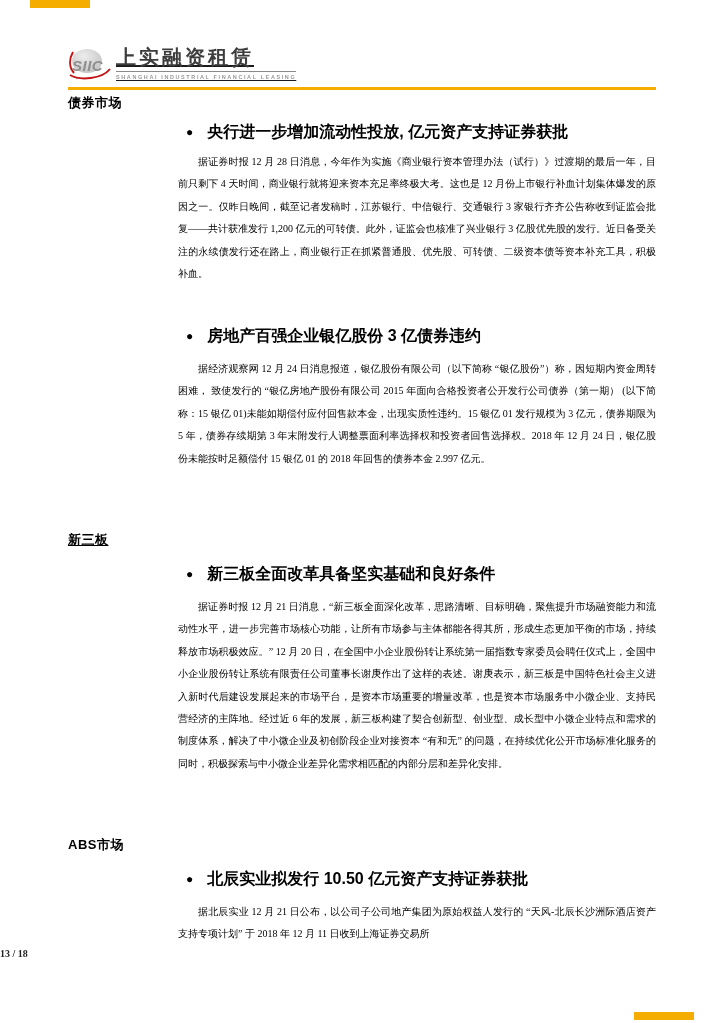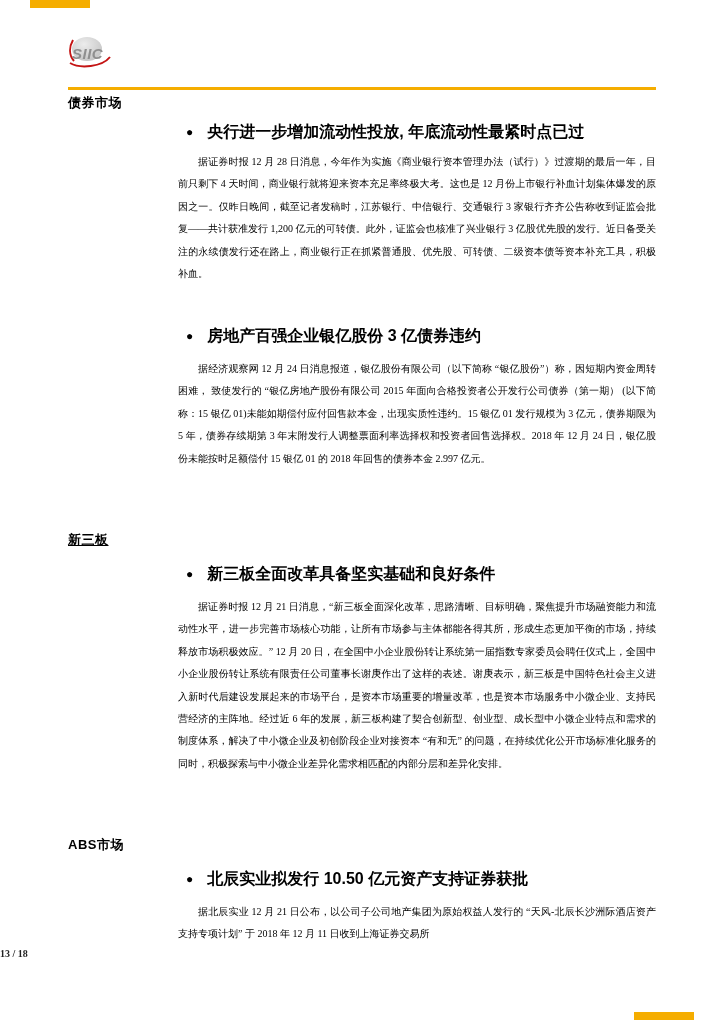--- a/index.html
+++ b/index.html
@@ -10,21 +10,21 @@
     overflow:hidden;
     font-family:"Liberation Sans", sans-serif;
     color:#1a1a1a;
   }
   
   .corner{position:absolute;background:#f5ad00;}
   .corner.tl{left:30px;top:0;width:60px;height:8px;}
   .corner.br{left:634px;top:1012px;width:60px;height:8px;}
 
   
-  .header{position:absolute;left:68px;top:34px;display:flex;align-items:flex-start;text-decoration:underline;}
+  .header{position:absolute;left:68px;top:46px;display:flex;align-items:flex-start;text-decoration:underline;}
   .emblem{width:44px;height:38px;margin-right:4px;}
   .brand-text{display:flex;flex-direction:column;}
   .brand-cn{
     font-size:20px;font-weight:700;color:#3d3d3d;letter-spacing:3px;
     border-bottom:1.5px solid #8a8a8a;padding-bottom:3px;line-height:1.1;
   }
   .brand-en{
     font-size:5.5px;color:#9a9a9a;letter-spacing:1.6px;margin-top:2px;
     font-weight:700;
   }
@@ -80,29 +80,33 @@
         <radialGradient id="g1" cx="40%" cy="30%" r="75%">
           <stop offset="0%" stop-color="#e9e9e9"></stop>
           <stop offset="100%" stop-color="#b9b9b9"></stop>
         </radialGradient>
       </defs>
       <ellipse cx="19" cy="15" rx="15" ry="12" fill="url(#g1)" opacity="0.85"></ellipse>
       <path d="M5,6 C1,13 1,21 6,27" fill="none" stroke="#c41414" stroke-width="2"></path>
       <path d="M2,29 C12,35 34,33 42,23" fill="none" stroke="#c41414" stroke-width="2"></path>
       <text x="4" y="25" font-size="15" font-style="italic" font-weight="bold" fill="#8f8f8f" letter-spacing="0.5" font-family="inherit">SIIC</text>
     </svg>
+    <div class="brand-text">
+      <span class="brand-cn">上实融资租赁</span>
+      <span class="brand-en">SHANGHAI INDUSTRIAL FINANCIAL LEASING</span>
+    </div>
   </div>
 
   <div class="rule"></div>
 
   <h2 class="sec-heading" id="h-sec1">债券市场</h2>
 
   <div class="item-title" id="t-i1">
     <span class="dot">●</span>
-    <span>央行进一步增加流动性投放, 年底流动性最紧时点已过</span>
+    <span>央行进一步增加流动性投放, 亿元资产支持证券获批</span>
   </div>
   <p class="body-text" id="b-i1">据证券时报 12 月 28 日消息，今年作为实施《商业银行资本管理办法（试行）》过渡期的最后一年，目前只剩下 4 天时间，商业银行就将迎来资本充足率终极大考。这也是 12 月份上市银行补血计划集体爆发的原因之一。仅昨日晚间，截至记者发稿时，江苏银行、中信银行、交通银行 3 家银行齐齐公告称收到证监会批复——共计获准发行 1,200 亿元的可转债。此外，证监会也核准了兴业银行 3 亿股优先股的发行。近日备受关注的永续债发行还在路上，商业银行正在抓紧普通股、优先股、可转债、二级资本债等资本补充工具，积极补血。</p>
 
   <div class="item-title" id="t-i2">
     <span class="dot">●</span>
     <span>房地产百强企业银亿股份 3 亿债券违约</span>
   </div>
   <p class="body-text" id="b-i2">据经济观察网 12 月 24 日消息报道，银亿股份有限公司（以下简称 “银亿股份”）称，因短期内资金周转困难， 致使发行的 “银亿房地产股份有限公司 2015 年面向合格投资者公开发行公司债券（第一期） (以下简称：15 银亿 01)未能如期偿付应付回售款本金，出现实质性违约。15 银亿 01 发行规模为 3 亿元，债券期限为 5 年，债券存续期第 3 年末附发行人调整票面利率选择权和投资者回售选择权。2018 年 12 月 24 日，银亿股份未能按时足额偿付 15 银亿 01 的 2018 年回售的债券本金 2.997 亿元。</p>
 
   <h2 class="sec-heading" id="h-sec2">新三板</h2>

